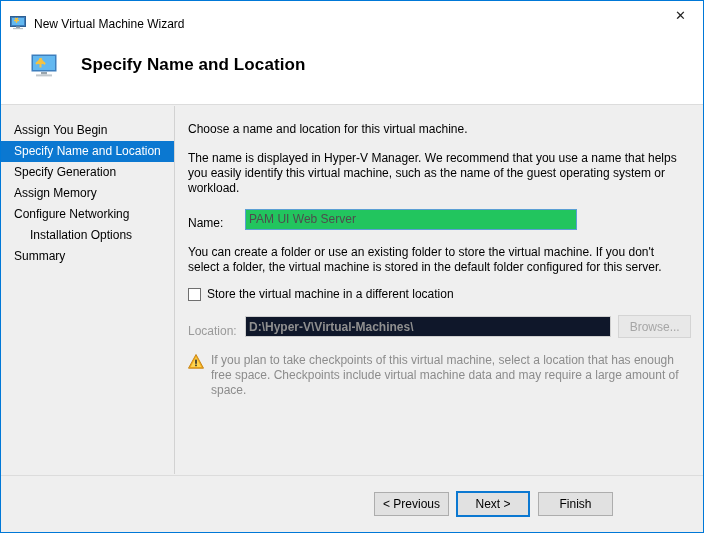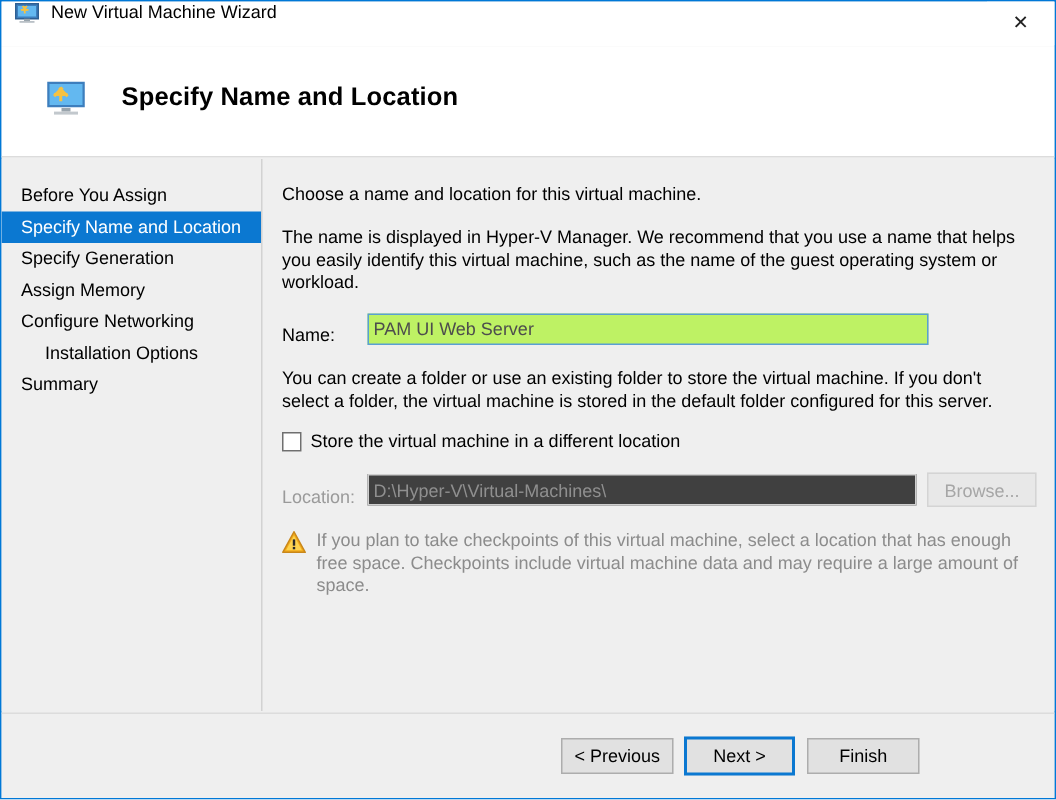--- a/index.html
+++ b/index.html
@@ -23,21 +23,21 @@
   }
 
   
   .titlebar {
     position: absolute;
     left: 0; top: 0;
     width: 702px;
     height: 30px;
     background: #ffffff;
     display: flex;
-    align-items: flex-start;
+    align-items: flex-end;
   }
   .titlebar-icon {
     width: 16px;
     height: 16px;
     margin-left: 9px;
     margin-right: 8px;
     flex: 0 0 auto;
     position: relative;
   }
   .titlebar-text {
@@ -152,34 +152,35 @@
     width: 57px;
     flex: 0 0 auto;
     margin-top: 8px;
   }
   .field-label.disabled { color: #9a9a9a; }
 
   .text-input {
     height: 21px;
     box-sizing: border-box;
     border: 1px solid #5a9fd4;
-    background: #bef264;
+    background: #22c55e;
     font-size: 12px;
     color: #4d4d4d;
     padding: 0 3px;
     line-height: 19px;
-    width: 374px;
+    width: 332px;
     font-family: "Liberation Sans", sans-serif;
     outline: none;
   }
   .text-input.disabled {
     border: 1px solid #cfcfcf;
-    background: #404040;
+    background: #0f172a;
     color: #8f8f8f;
     width: 374px;
+    font-weight: bold;
   }
 
   .browse-btn {
     margin-left: 7px;
     width: 74px;
     height: 23px;
     box-sizing: border-box;
     border: 1px solid #d4d4d4;
     background: #e8e8e8;
     color: #a6a6a6;
@@ -300,21 +301,21 @@
           <rect x="5.6" y="5.6" width="8" height="2" transform="rotate(-45 9.5 9)"></rect>
         </g>
         <rect x="10" y="18" width="6" height="2.4" fill="#9aa5ad"></rect>
         <rect x="5" y="20.4" width="16" height="2" fill="#c2c8cd"></rect>
       </svg>
     </span>
     <div class="header-title">Specify Name and Location</div>
   </div>
 
   <div class="sidebar">
-    <div class="nav-item">Before You Assign</div>
+    <div class="nav-item">Assign You Begin</div>
     <div class="nav-item selected">Specify Name and Location</div>
     <div class="nav-item">Specify Generation</div>
     <div class="nav-item">Assign Memory</div>
     <div class="nav-item">Configure Networking</div>
     <div class="nav-item indent">Installation Options</div>
     <div class="nav-item">Summary</div>
   </div>
 
   <div class="content">
 

